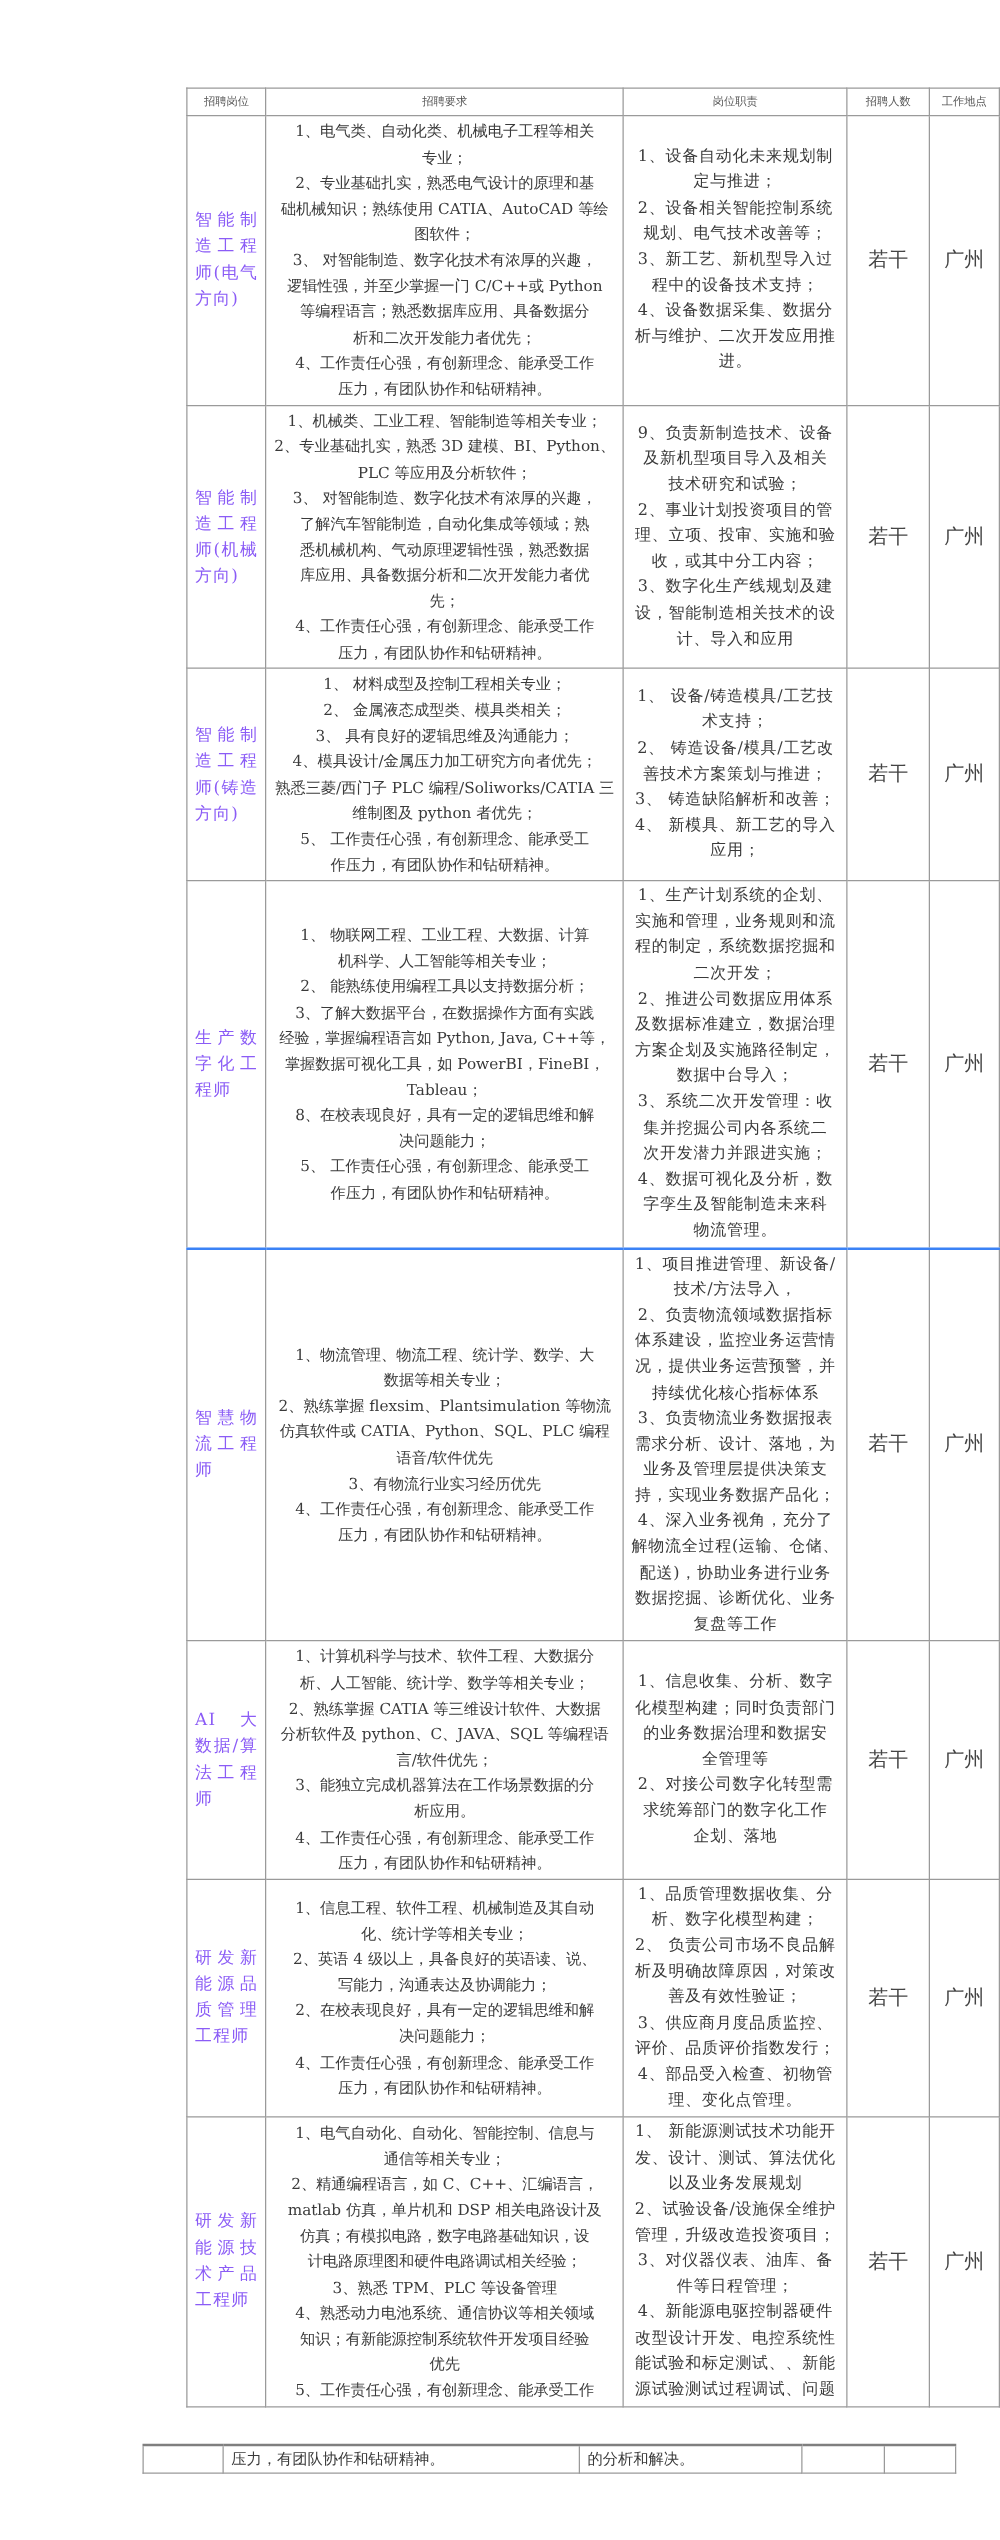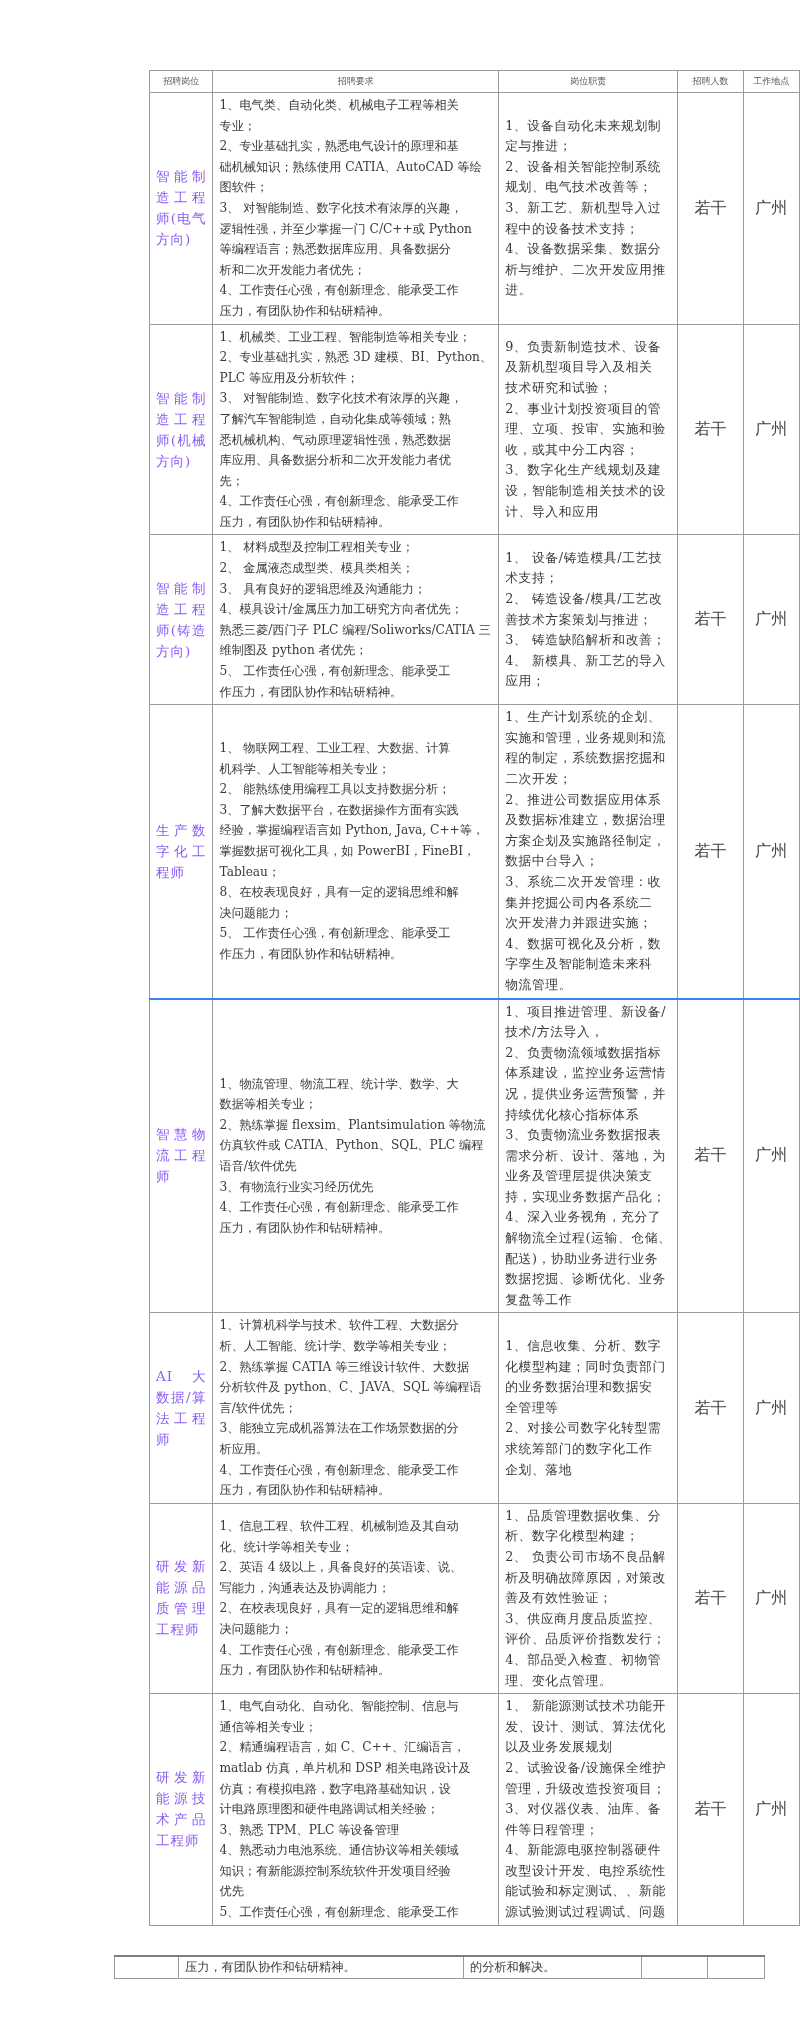--- a/index.html
+++ b/index.html
@@ -3,21 +3,21 @@
 <meta charset="utf-8">
 <style>
   html, body { margin:0; padding:0; background:#ffffff; }
   body { width:800px; height:2032px; position:relative; overflow:hidden;
          font-family:"DejaVu Sans", "Liberation Sans", sans-serif; color:#333; }
   .tbl { position:absolute; left:114px; top:70px; border-collapse:collapse; table-layout:fixed;margin-left:35px; }
   .tbl td, .tbl th { border:1px solid #9a9a9a; padding:0; vertical-align:middle; }
   .tbl th { height:21px; font-weight:normal; font-size:9px; color:#555; text-align:center; font-family:"DejaVu Serif", serif; }
   .c0 { width:64px; } .c1 { width:285px; } .c2 { width:178px; } .c3 { width:66px; } .c4 { width:57px; }
   .title-cell { font-size:13.5px; line-height:21px; color:#8b5cf6; padding:0 6px 0 6px !important; letter-spacing:1px; text-align:justify; font-family:"DejaVu Serif", serif; }
-  .req-cell, .duty-cell { padding:2px 6px !important; }
+  .req-cell, .duty-cell { padding:2px 6px !important;text-align:center; }
   .line { font-size:12.2px; line-height:20.6px; color:#3a3a3a; white-space:nowrap; overflow:hidden; font-family:"DejaVu Serif", serif; }
   .duty-cell .line { font-size:12.8px; letter-spacing:0.6px; }
   .count-cell, .loc-cell { text-align:center; font-size:16px; color:#444; font-family:"DejaVu Serif", serif; }
   .thick-top td { border-top:2px solid #3b82f6; }
   .cont { position:absolute; left:114px; top:1955px; border-collapse:collapse; table-layout:fixed; }
   .cont td { border:1px solid #9a9a9a; border-top:2px solid #7f7f7f; height:20px; padding:0 6px; }
 </style>
 </head>
 <body>
 

